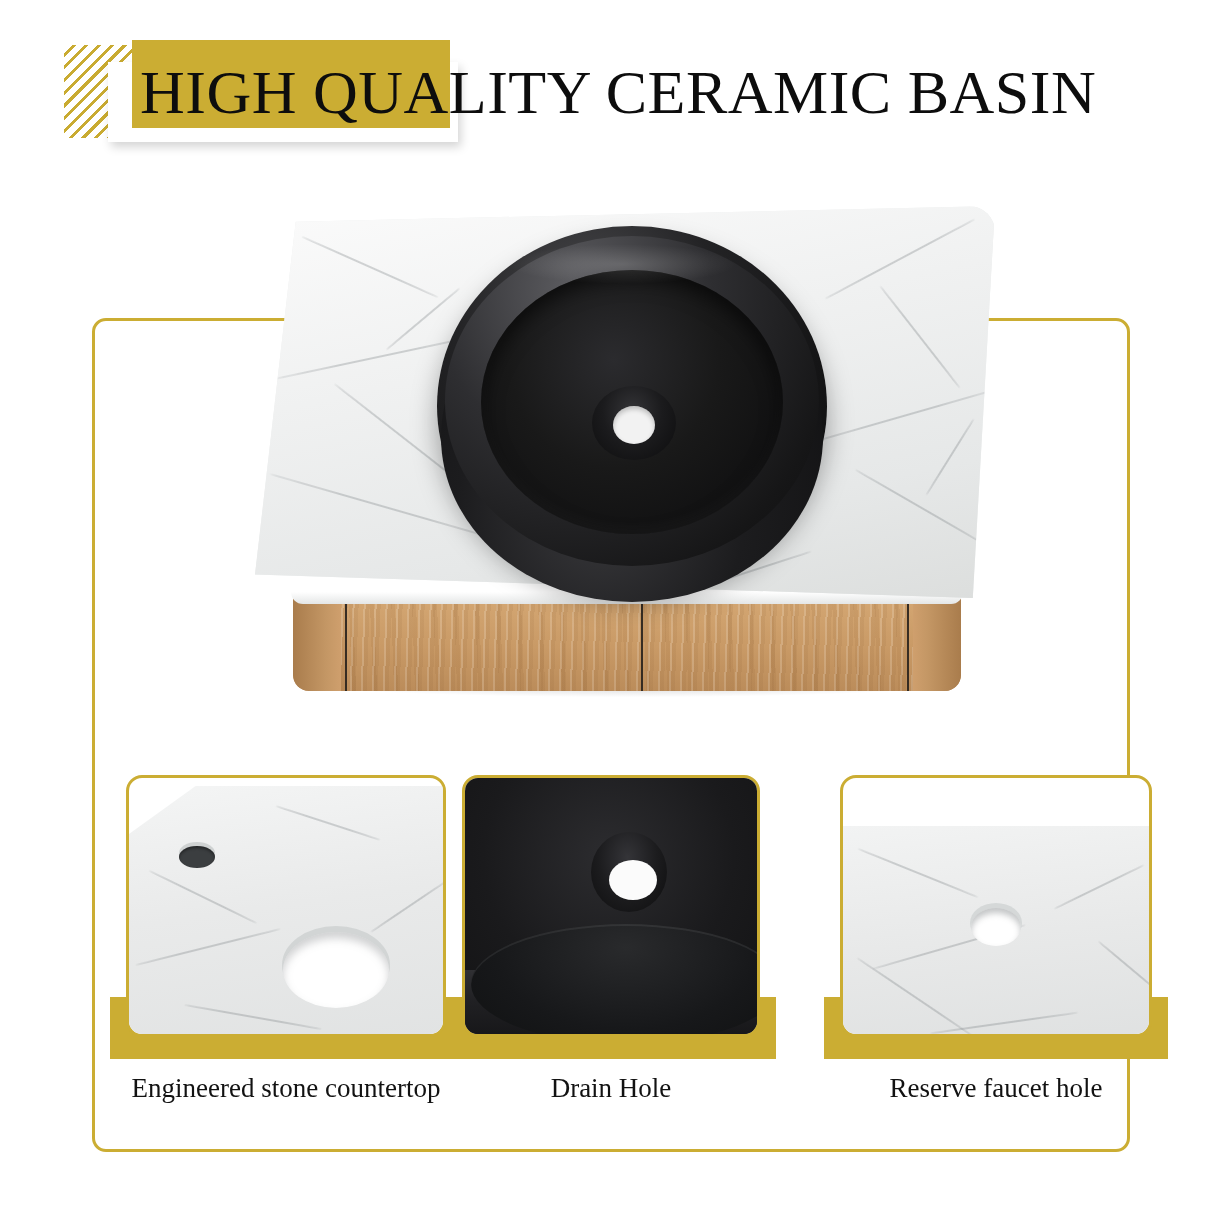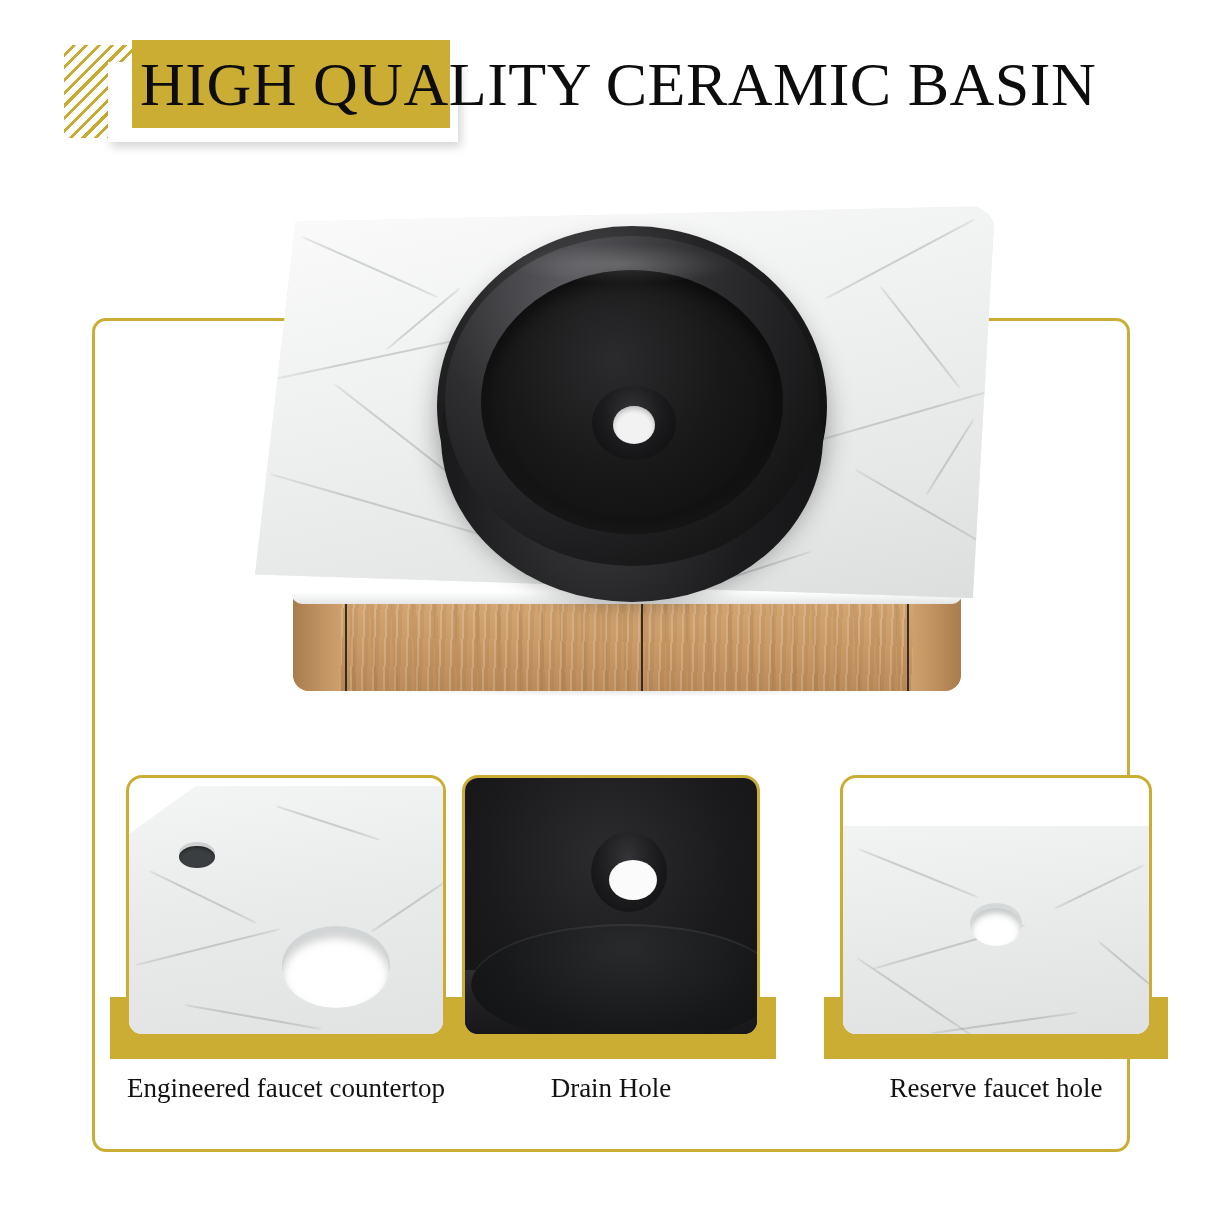--- a/index.html
+++ b/index.html
@@ -40,21 +40,21 @@
     box-shadow: 3px 5px 9px rgba(0,0,0,0.17);
   }
   #header-gold-band {
     position: absolute;
     left: 132px; top: 40px;
     width: 318px; height: 88px;
     background: #cbad33;
   }
   #header-title {
     position: absolute;
-    left: 140px; top: 40px;
+    left: 140px; top: 48px;
     width: 1050px; height: 88px;
     line-height: 88px;
     font-size: 62px;
     letter-spacing: 0.5px;
     color: #0d0d0d;
     white-space: nowrap;
     font-family: "Liberation Serif", "DejaVu Serif", serif;
   }
 
   
@@ -393,21 +393,21 @@
     <div class="t1-slab">
       <div class="vein" style="left:20px;  top:110px; width:120px; height:2px; transform:rotate(26deg);"></div>
       <div class="vein" style="left:10px;  top:160px; width:150px; height:2px; transform:rotate(-14deg);"></div>
       <div class="vein" style="left:150px; top:36px;  width:110px; height:2px; transform:rotate(18deg);"></div>
       <div class="vein" style="left:240px; top:120px; width:90px;  height:2px; transform:rotate(-34deg);"></div>
       <div class="vein" style="left:60px;  top:230px; width:140px; height:2px; transform:rotate(10deg);"></div>
       <div class="t1-hole-small"></div>
       <div class="t1-hole-big"></div>
     </div>
   </div>
-  <div class="thumb-caption">Engineered faucet countertop</div>
+  <div class="thumb-caption">Engineered stone countertop</div>
 </div>
 
 <div class="thumb-group" style="left:446px; width:330px;">
   <div class="thumb-goldbar"></div>
   <div class="thumb-card">
     <div class="t2-basin">
       <div class="t2-lowerband"></div>
       <div class="t2-arc"></div>
       <div class="t2-dimple"></div>
       <div class="t2-hole"></div>

